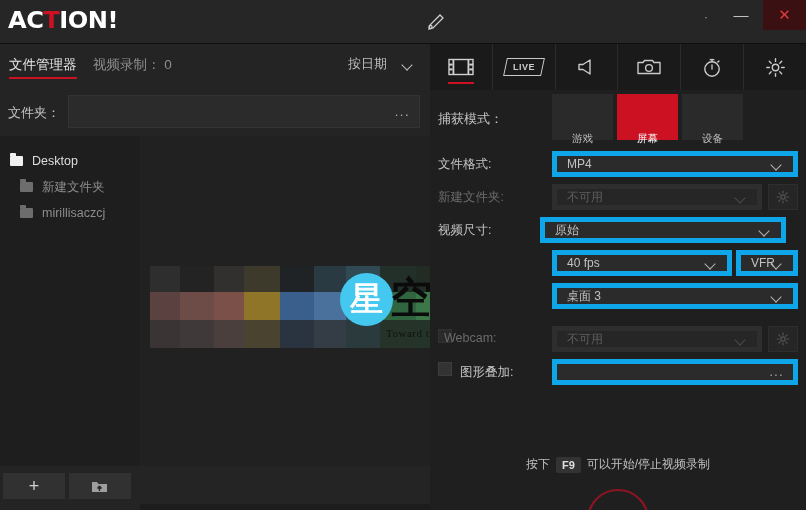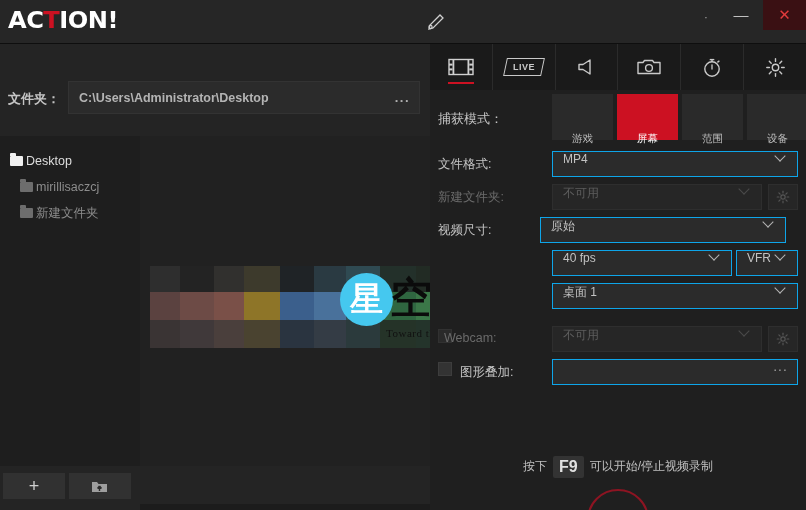--- a/index.html
+++ b/index.html
@@ -62,37 +62,37 @@
     position: absolute; right: 16px; top: 11px; display: flex; align-items: center;
     gap: 16px; color: #bdbdbd; font-size: 13px; cursor: default;
   }
   .chev { width: 11px; height: 7px; position: relative; display: inline-block; }
   .chev::before {
     content: ''; position: absolute; left: 0; top: 0;
     width: 7px; height: 7px; border-right: 1.6px solid currentColor;
     border-bottom: 1.6px solid currentColor; transform: rotate(45deg);
   }
 
-  .folder-row { position: absolute; left: 0; top: 32px; width: 430px; height: 46px; font-weight: bold; }
+  .folder-row { position: absolute; left: 0; top: 46px; width: 430px; height: 46px; }
   .folder-label { position: absolute; left: 8px; top: 14px; font-size: 13px; color: #c4c4c4; }
   .folder-input {
     position: absolute; left: 68px; top: 5px; width: 352px; height: 33px;
     background: #2b2b2b; border: 1px solid #333;
     display: flex; align-items: center; cursor: text;
   }
   .folder-input .pathtxt { font-size: 12.5px; color: #b4b4b4; padding-left: 10px; }
   .folder-input .dots { position: absolute; right: 9px; color: #b0b0b0;
                         font-size: 13px; letter-spacing: 1.5px; }
 
   .tree { position: absolute; left: 0; top: 92px; width: 140px; height: 330px;
           background: #1e1e1e; padding-top: 12px; }
   .tree-item { display: flex; align-items: center; height: 26px; padding-left: 10px;
                cursor: default; }
   .tree-item.child { padding-left: 20px; }
-  .tree-item .label { font-size: 12.5px; margin-left: 3px; white-space: nowrap; }
+  .tree-item .label { font-size: 12.5px; margin-left: 9px; white-space: nowrap; }
   .tree-item.root .label { color: #dedede; }
   .tree-item.child .label { color: #8c8c8c; }
   .fold {
     width: 13px; height: 10px; border-radius: 1px; position: relative; flex: none;
   }
   .fold::before {
     content: ''; position: absolute; left: 0; top: -3px; width: 6px; height: 3px;
     border-radius: 1px 1px 0 0; background: inherit;
   }
   .fold.white { background: #f0f0f0; }
@@ -166,22 +166,22 @@
   }
   .cap-btn .cl { font-size: 10.5px; margin-top: 40px; }
   .cap-btn.active { background: #cc1122; color: #fff; }
 
   .rows { position: absolute; left: 0; top: 104px; width: 376px; }
   .row { position: relative; height: 33px; margin-bottom: 0; }
   .row-label { position: absolute; left: 8px; top: 8px; font-size: 12.5px; color: #c4c4c4;
                white-space: nowrap; }
   .row-label.dim { color: #6a6a6a; }
   .sel {
-    position: absolute; height: 26px; background: #2b2b2b; border: 1px solid #0ea5e9;
-    display: flex; cursor: default;
+    position: absolute; height: 26px; background: #2b2b2b; border: 5px solid #0ea5e9;
+    display: flex; align-items: center; cursor: default;
   }
   .sel .sv { font-size: 12px; color: #c2c2c2; padding-left: 10px; }
   .sel .chev { position: absolute; right: 10px; color: #b5b5b5; }
   .sel.dim { background: #262626; border-color: #2e2e2e; }
   .sel.dim .sv { color: #5e5e5e; }
   .sel.dim .chev { color: #4a4a4a; }
   .gearbtn {
     position: absolute; width: 30px; height: 26px; background: #2b2b2b;
     border: 1px solid #363636; display: flex; align-items: center;
     justify-content: center; cursor: default; color: #c0c0c0;
@@ -189,21 +189,21 @@
   .gearbtn.dim { color: #555; background: #262626; border-color: #2e2e2e; }
   .cb {
     position: absolute; left: 8px; top: 6px; width: 14px; height: 14px;
     background: #333; border: 1px solid #3d3d3d; cursor: default;
   }
   .cb.dim { background: #2a2a2a; border-color: #313131; }
 
   .hotkey { position: absolute; left: 0; top: 412px; width: 376px; text-align: center;
             font-size: 12px; color: #c0c0c0; }
   .keycap {
-    display: inline-block; background: #333; color: #e0e0e0; font-size: 16px;
+    display: inline-block; background: #333; color: #e0e0e0; font-size: 11px;
     font-weight: bold; padding: 2px 6px; margin: 0 6px; border-radius: 2px;
     vertical-align: middle; font-family: "Liberation Sans", sans-serif;
   }
   .rec-wrap { position: absolute; left: 0; top: 440px; width: 376px; height: 70px; }
   .rec {
     position: absolute; left: 50%; top: 5px; transform: translateX(-50%);
     width: 62px; height: 62px; border-radius: 50%; border: 2.5px solid #8d1422;
     display: flex; align-items: center; justify-content: center;
     color: #e3e3e3; font-size: 13px; letter-spacing: 0.5px; cursor: default;
     background: #1f1f1f;
@@ -226,41 +226,48 @@
       </svg>
     </div>
 
     <div class="wc wc-dot">·</div>
     <div class="wc wc-min">—</div>
     <div class="wc wc-close">✕</div>
   </div>
 
   <div class="left">
 
+    <div class="lp-header">
+      <div class="fm-tab">文件管理器</div>
+      <div class="vr-tab">视频录制： 0</div>
+      <div class="sortby">
+        <span>按日期</span>
+        <span class="chev"></span>
+      </div>
+    </div>
 
     <div class="folder-row">
       <div class="folder-label">文件夹：</div>
       <div class="folder-input">
-        <span class="pathtxt">C:\Users\Administrator\Desktop</span>
         <span class="dots">...</span>
       </div>
     </div>
 
     <div class="tree">
       <div class="tree-item root">
         <span class="fold white"></span>
         <span class="label">Desktop</span>
       </div>
       <div class="tree-item child">
         <span class="fold grey"></span>
-        <span class="label">mirillisaczcj</span>
+        <span class="label">新建文件夹</span>
       </div>
       <div class="tree-item child">
         <span class="fold grey"></span>
-        <span class="label">新建文件夹</span>
+        <span class="label">mirillisaczcj</span>
       </div>
     </div>
 
     <div class="content-area"></div>
 
     <div class="lp-bottom">
       <div class="sqbtn plus">+</div>
       <div class="sqbtn up">
         <svg width="18" height="15" viewBox="0 0 18 15">
           <path d="M1 13 V3 H6 L7.5 5 H16 V13 Z" fill="#9e9e9e"></path>
@@ -389,32 +396,20 @@
             <g stroke="currentColor" stroke-width="1.5" stroke-linecap="round" fill="none">
               <path d="M5 4.5 h3.5 M5 4.5 v3 M5 4.5 L10 9"></path>
               <path d="M21 4.5 h-3.5 M21 4.5 v3 M21 4.5 L16 9"></path>
               <path d="M5 12.5 h3.5 M5 12.5 v-3 M5 12.5 L10 8"></path>
               <path d="M21 12.5 h-3.5 M21 12.5 v-3 M21 12.5 L16 8"></path>
             </g>
           </svg>
           <span class="cl">屏幕</span>
         </div>
 
-        <div class="cap-btn">
-          <svg width="26" height="17" viewBox="0 0 26 17">
-            <rect x="1.5" y="1.5" width="23" height="14" fill="none" stroke="currentColor" stroke-width="1.2" stroke-dasharray="3 2.4"></rect>
-            <g stroke="currentColor" stroke-width="1.5" fill="none" stroke-linecap="round">
-              <path d="M6.5 5 h-2 v2.5"></path>
-                <path d="M19.5 5 h2 v2.5"></path>
-              <path d="M6.5 12 h-2 v-2.5"></path>
-                <path d="M19.5 12 h2 v-2.5"></path>
-            </g>
-          </svg>
-          <span class="cl">范围</span>
-        </div>
 
         <div class="cap-btn">
           <svg width="28" height="16" viewBox="0 0 28 16">
             <rect x="1" y="4" width="26" height="8" rx="4" fill="none" stroke="currentColor" stroke-width="1.3"></rect>
             <path d="M6 8 h16" stroke="currentColor" stroke-width="1.3" stroke-linecap="round" stroke-dasharray="2 1.5"></path>
           </svg>
           <span class="cl">设备</span>
         </div>
       </div>
     </div>
@@ -466,21 +461,21 @@
           <span class="chev"></span>
         </div>
         <div class="sel" style="left:306px;top:3px;width:62px">
           <span class="sv">VFR</span>
           <span class="chev"></span>
         </div>
       </div>
 
       <div class="row">
         <div class="sel" style="left:122px;top:3px;width:246px">
-          <span class="sv">桌面 1</span>
+          <span class="sv">桌面 3</span>
           <span class="chev"></span>
         </div>
       </div>
 
       <div class="row" style="height:10px"></div>
 
 
       <div class="row">
         <span class="cb dim"></span>
         <span class="row-label dim" style="left:14px">Webcam:</span>

